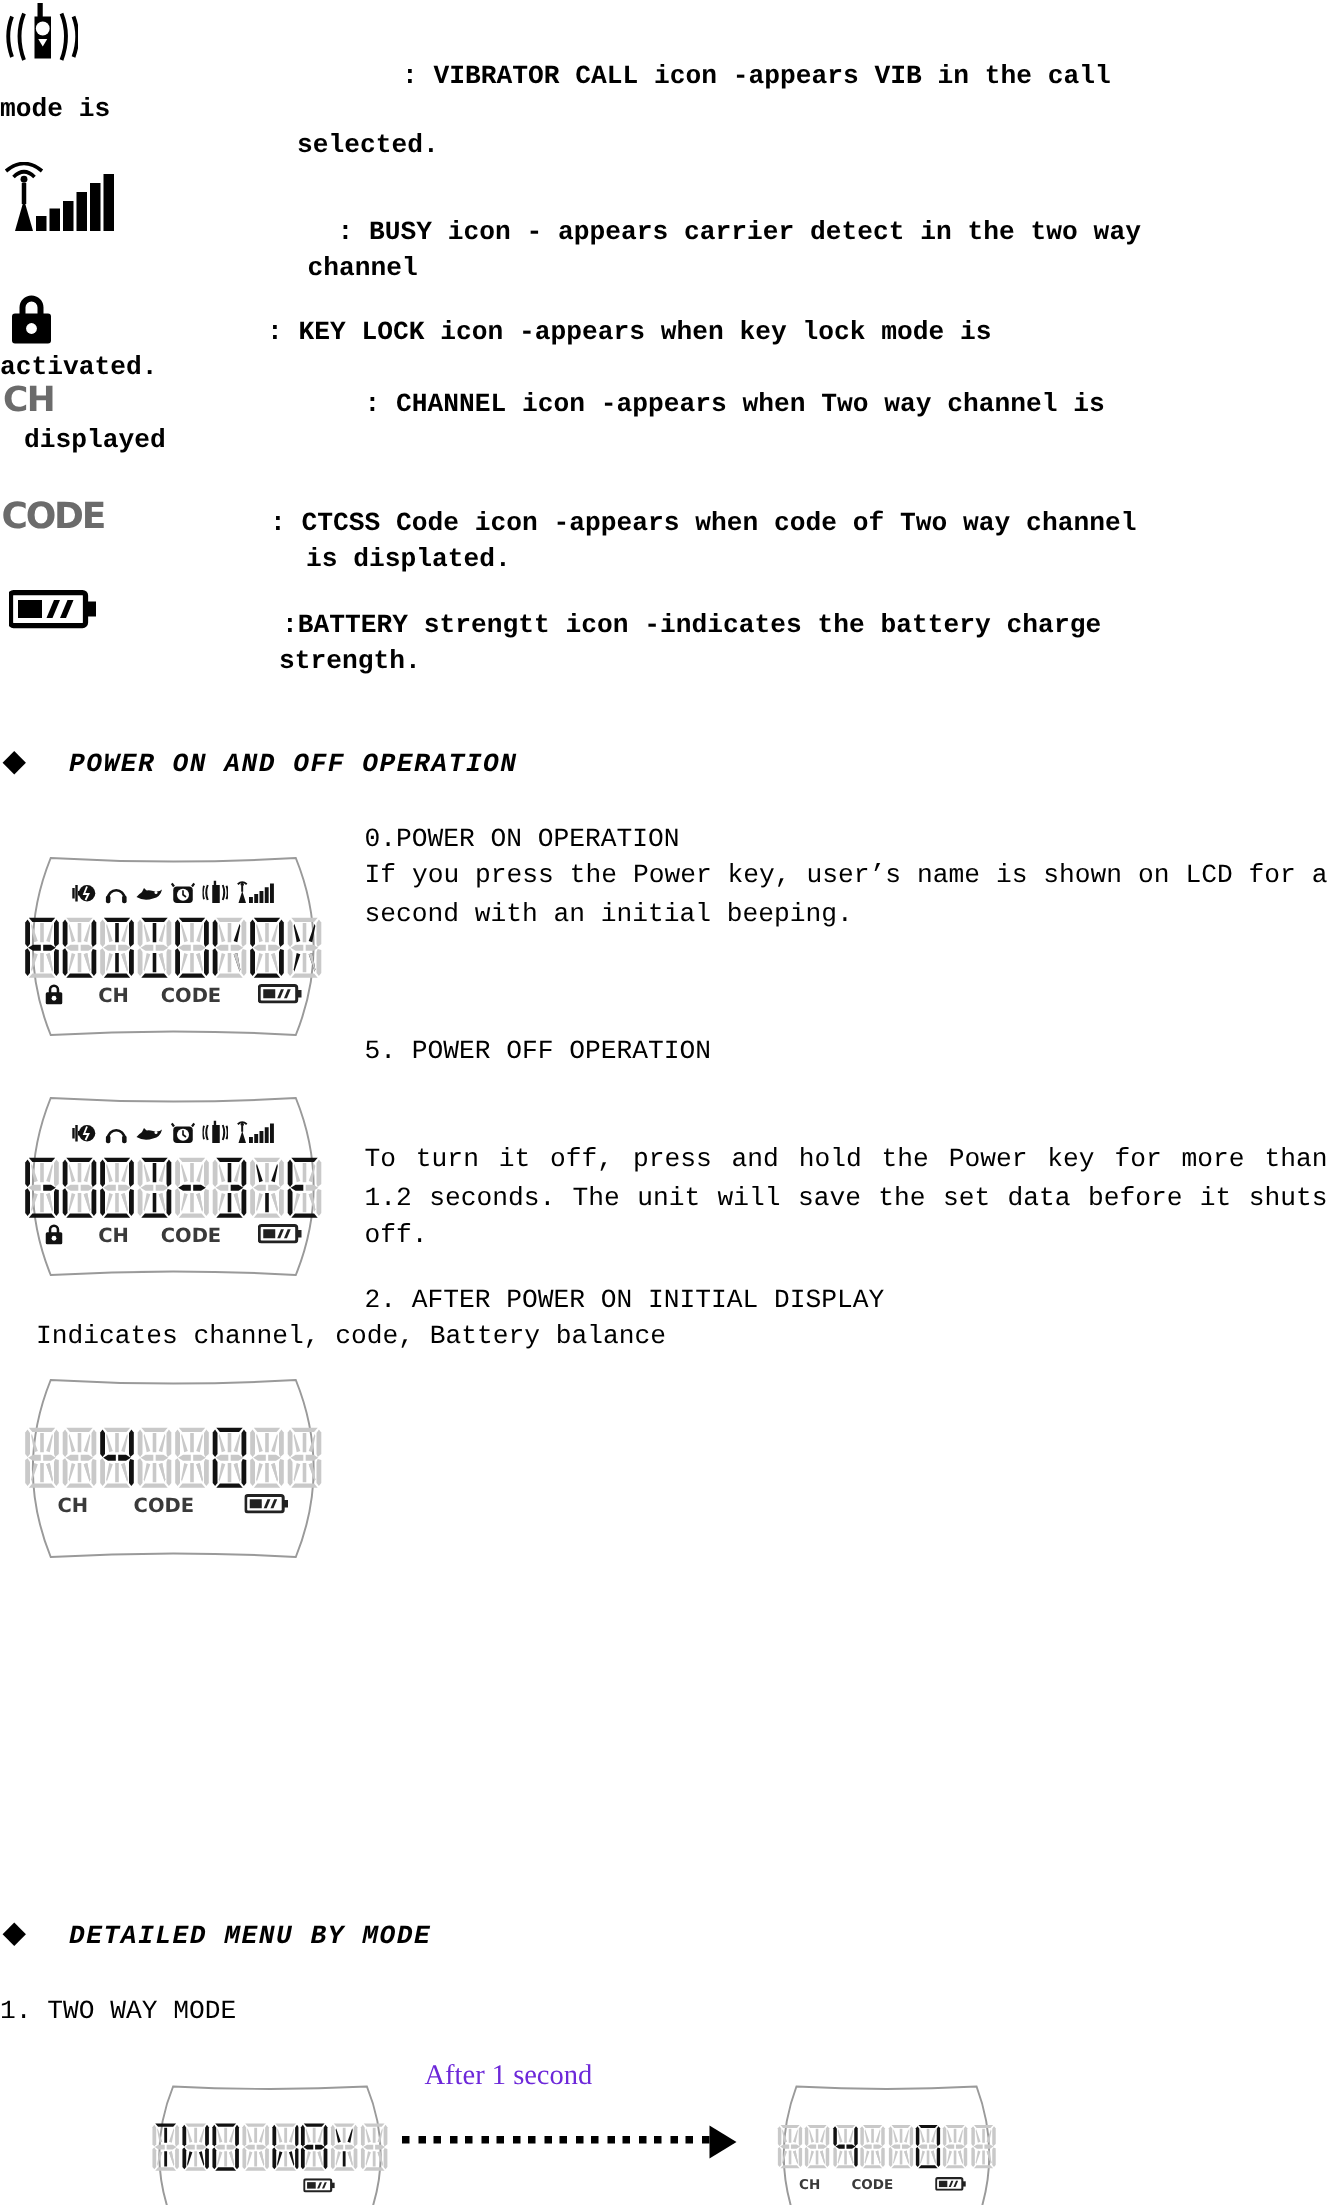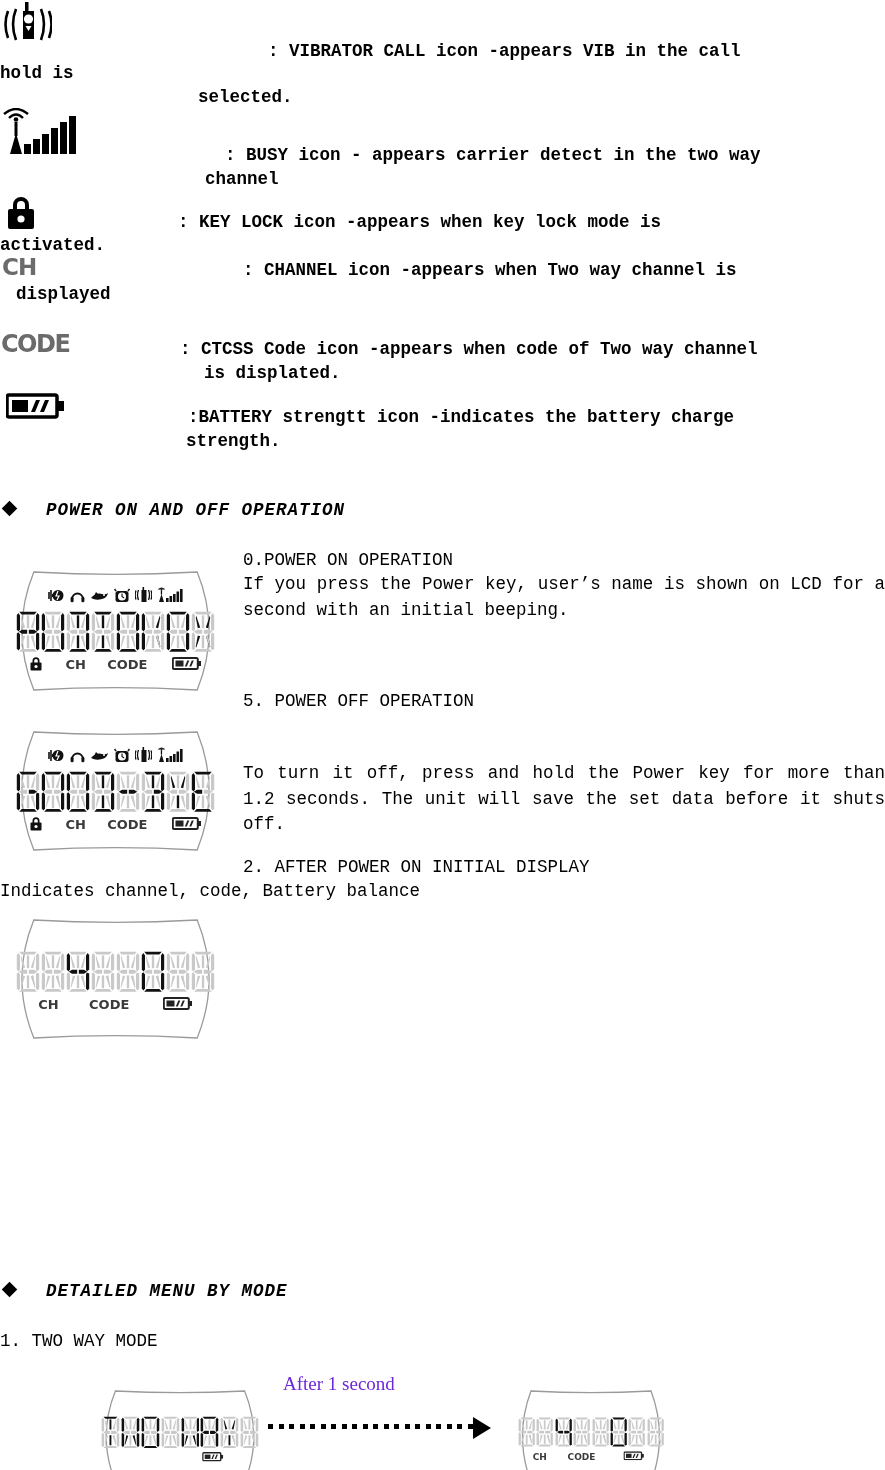--- a/index.html
+++ b/index.html
@@ -143,21 +143,21 @@
       <path d="M21.5 24 L24.5 29 L27.5 24 Z" fill="#fff"></path>
 
       <path d="M12 7 Q6 22 12 38" stroke="#000" stroke-width="2.6" fill="none"></path>
       <path d="M4 9 Q-1 22 4 36" stroke="#000" stroke-width="2.6" fill="none"></path>
 
       <path d="M37 7 Q43 22 37 38" stroke="#000" stroke-width="2.6" fill="none"></path>
       <path d="M45 9 Q50 22 45 36" stroke="#000" stroke-width="2.6" fill="none"></path>
     </svg>
   </div>
   <div class="mono-bold justify" style="position:absolute; left:268px; top:39px; width:617px;">: VIBRATOR CALL icon -appears VIB in the call</div>
-  <div class="mono-bold" style="position:absolute; left:0px; top:61px;">hold is</div>
+  <div class="mono-bold" style="position:absolute; left:0px; top:61px;">mode is</div>
   <div class="mono-bold" style="position:absolute; left:198px; top:85px;">selected.</div>
 </div>
 
 <div>
   <div class="legend-icon" style="left:0px; top:108px;">
     <svg class="icon-svg" width="82" height="50" viewBox="0 0 82 50">
 
       <path d="M16 25 L22 46 L10 46 Z" fill="#000"></path>
       <rect x="14.5" y="14" width="3" height="14" fill="#000"></rect>
 
@@ -661,21 +661,21 @@
             <path d="M12.8 9.5 L15.3 3.5 L17.3 3.5 L14.8 9.5 Z" fill="#222"></path>
             <path d="M17.3 9.5 L19.8 3.5 L21.8 3.5 L19.3 9.5 Z" fill="#222"></path>
           </svg></span>
       </div>
     </div>
   </div>
 
 <div class="mono-reg justify" style="position:absolute; left:243px; top:761px; width:642px;">To turn it off, press and hold the Power key for more than 1.2 seconds. The unit will save the set data before it shuts off.</div>
 
 <div class="mono-reg" style="position:absolute; left:243px; top:855px;">2. AFTER POWER ON INITIAL DISPLAY</div>
-<div class="mono-reg" style="position:absolute; left:0px; top:879px;">Indicates channel, code, Battery balance</div>
+<div class="mono-reg" style="position:absolute; left:0px; top:879px;padding-left:24px;">Indicates channel, code, Battery balance</div>
 
 <div class="lcd" id="lcd2" style="left:8px; top:918px; width:215px; height:122px;">
     <svg class="lcd-frame" width="215" height="122" viewBox="0 0 215 122">
       <path d="M 25.8 2 Q 107.5 6.71 189.2 2 Q 213 61 189.2 120 Q 107.5 115.29 25.8 120 Q 2 61 25.8 2 Z" fill="#fff" stroke="#9a9a9a" stroke-width="1.3"></path>
     </svg>
     <div class="lcd-inner">
       <div class="lcd-digits" style="gap: 1px; margin-top: 6px;">
         <span class="seg-char">
           <svg width="24" height="41.6" viewBox="0 0 30 52">
             <path d="M4,1 L26,1 L23,4.5 L7,4.5 Z" fill="#c9c9c9"></path>

